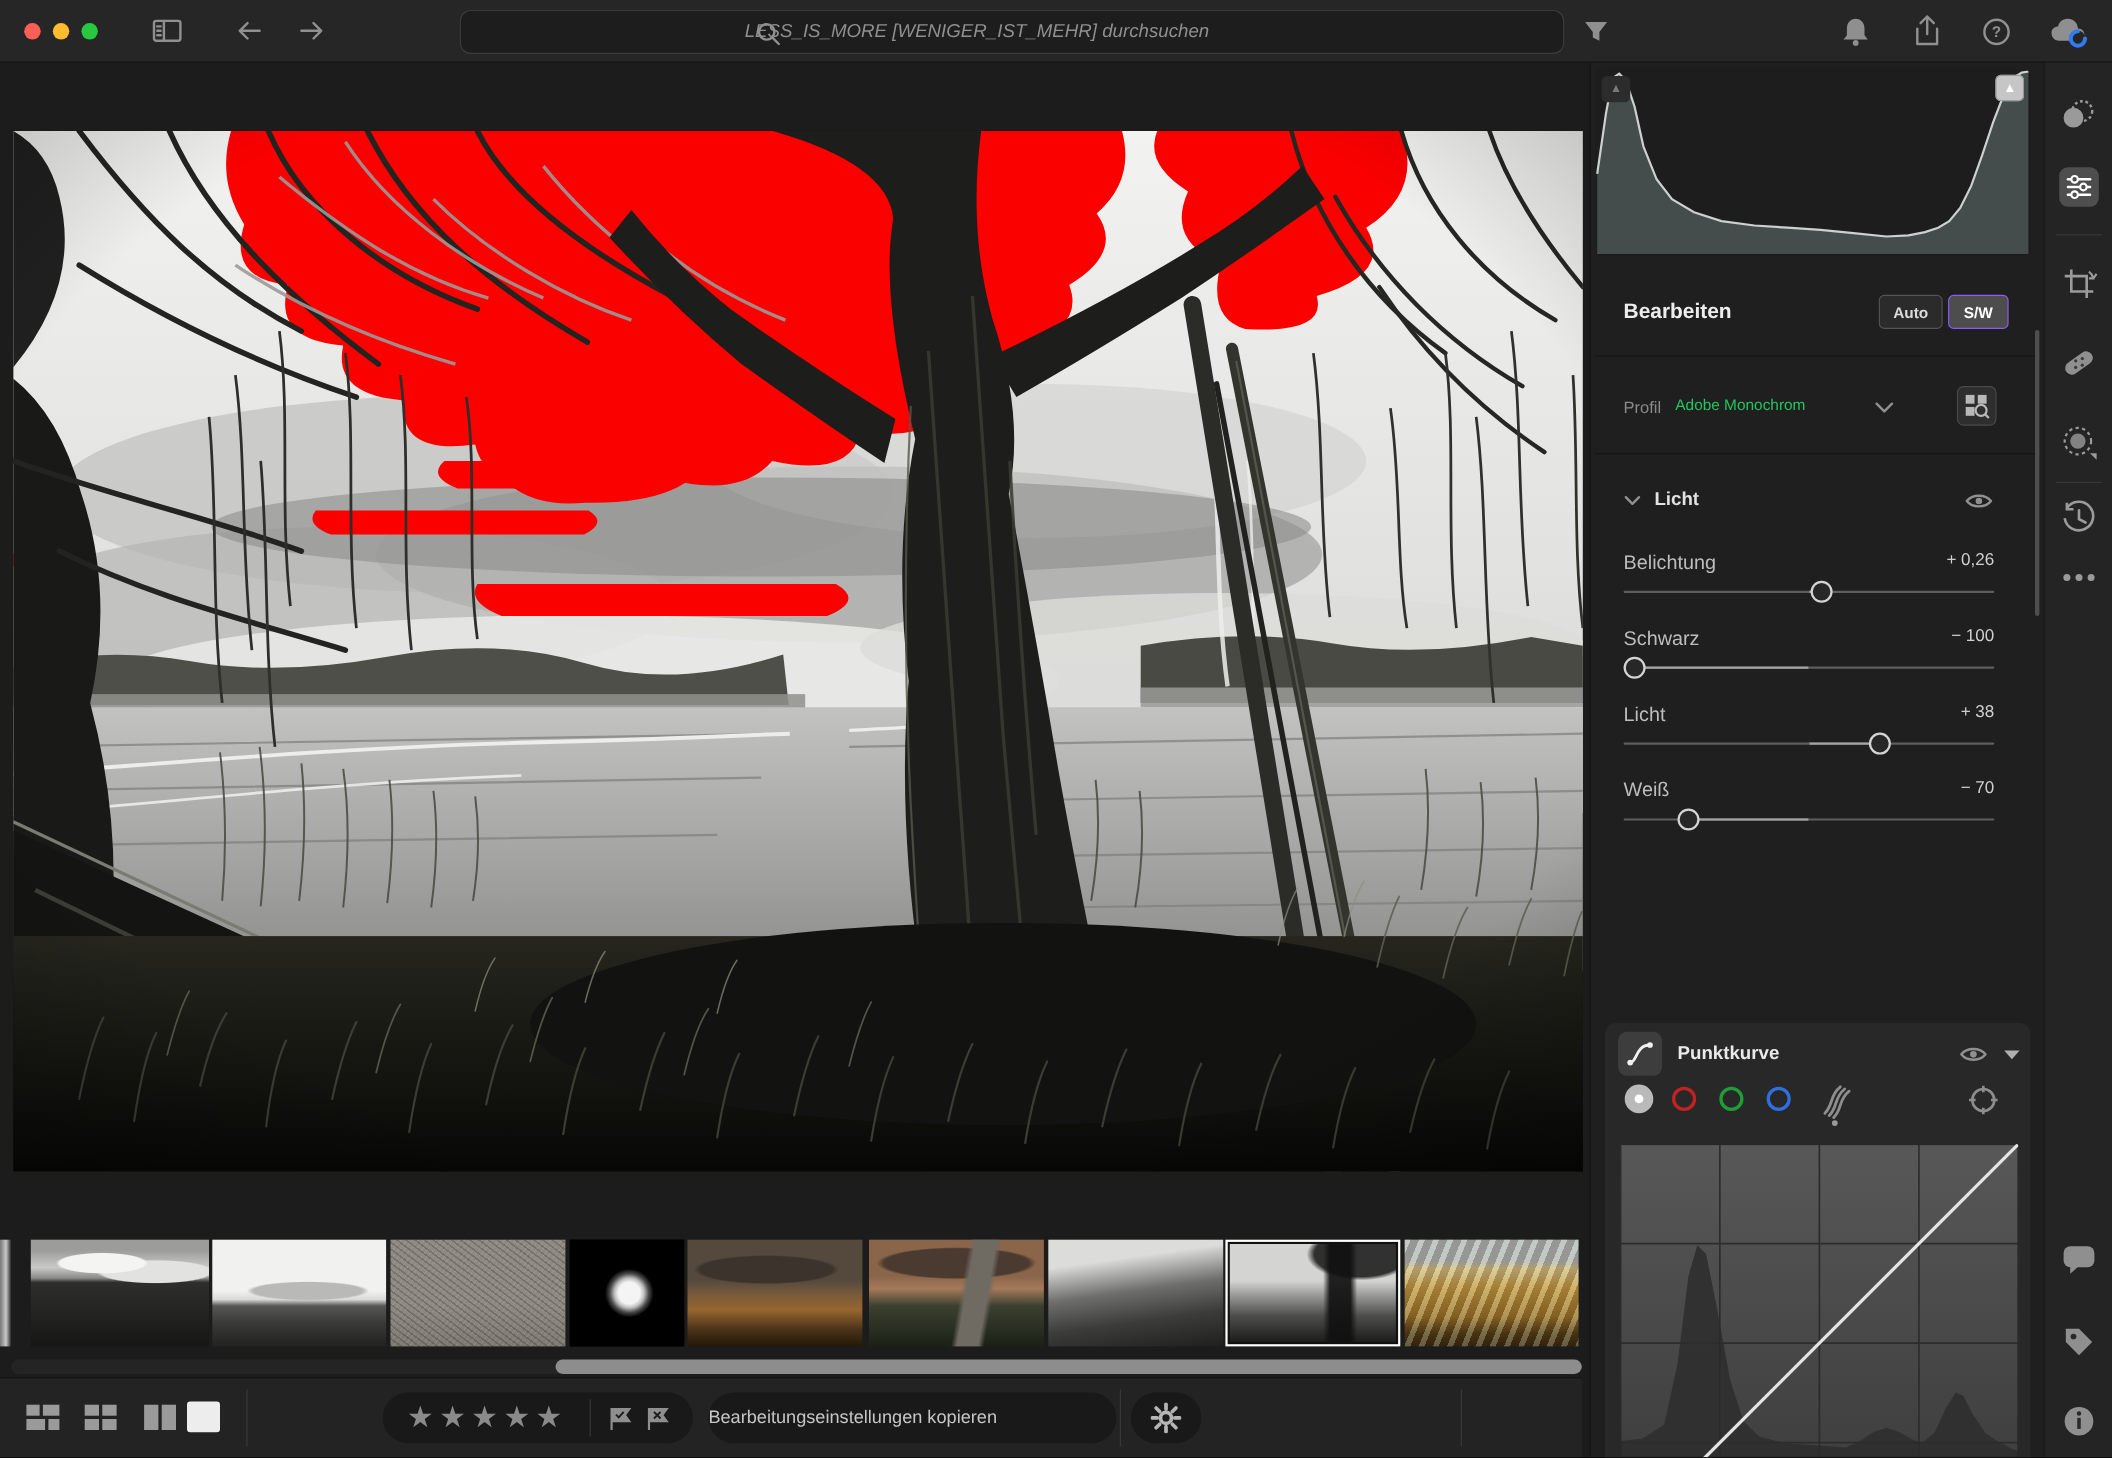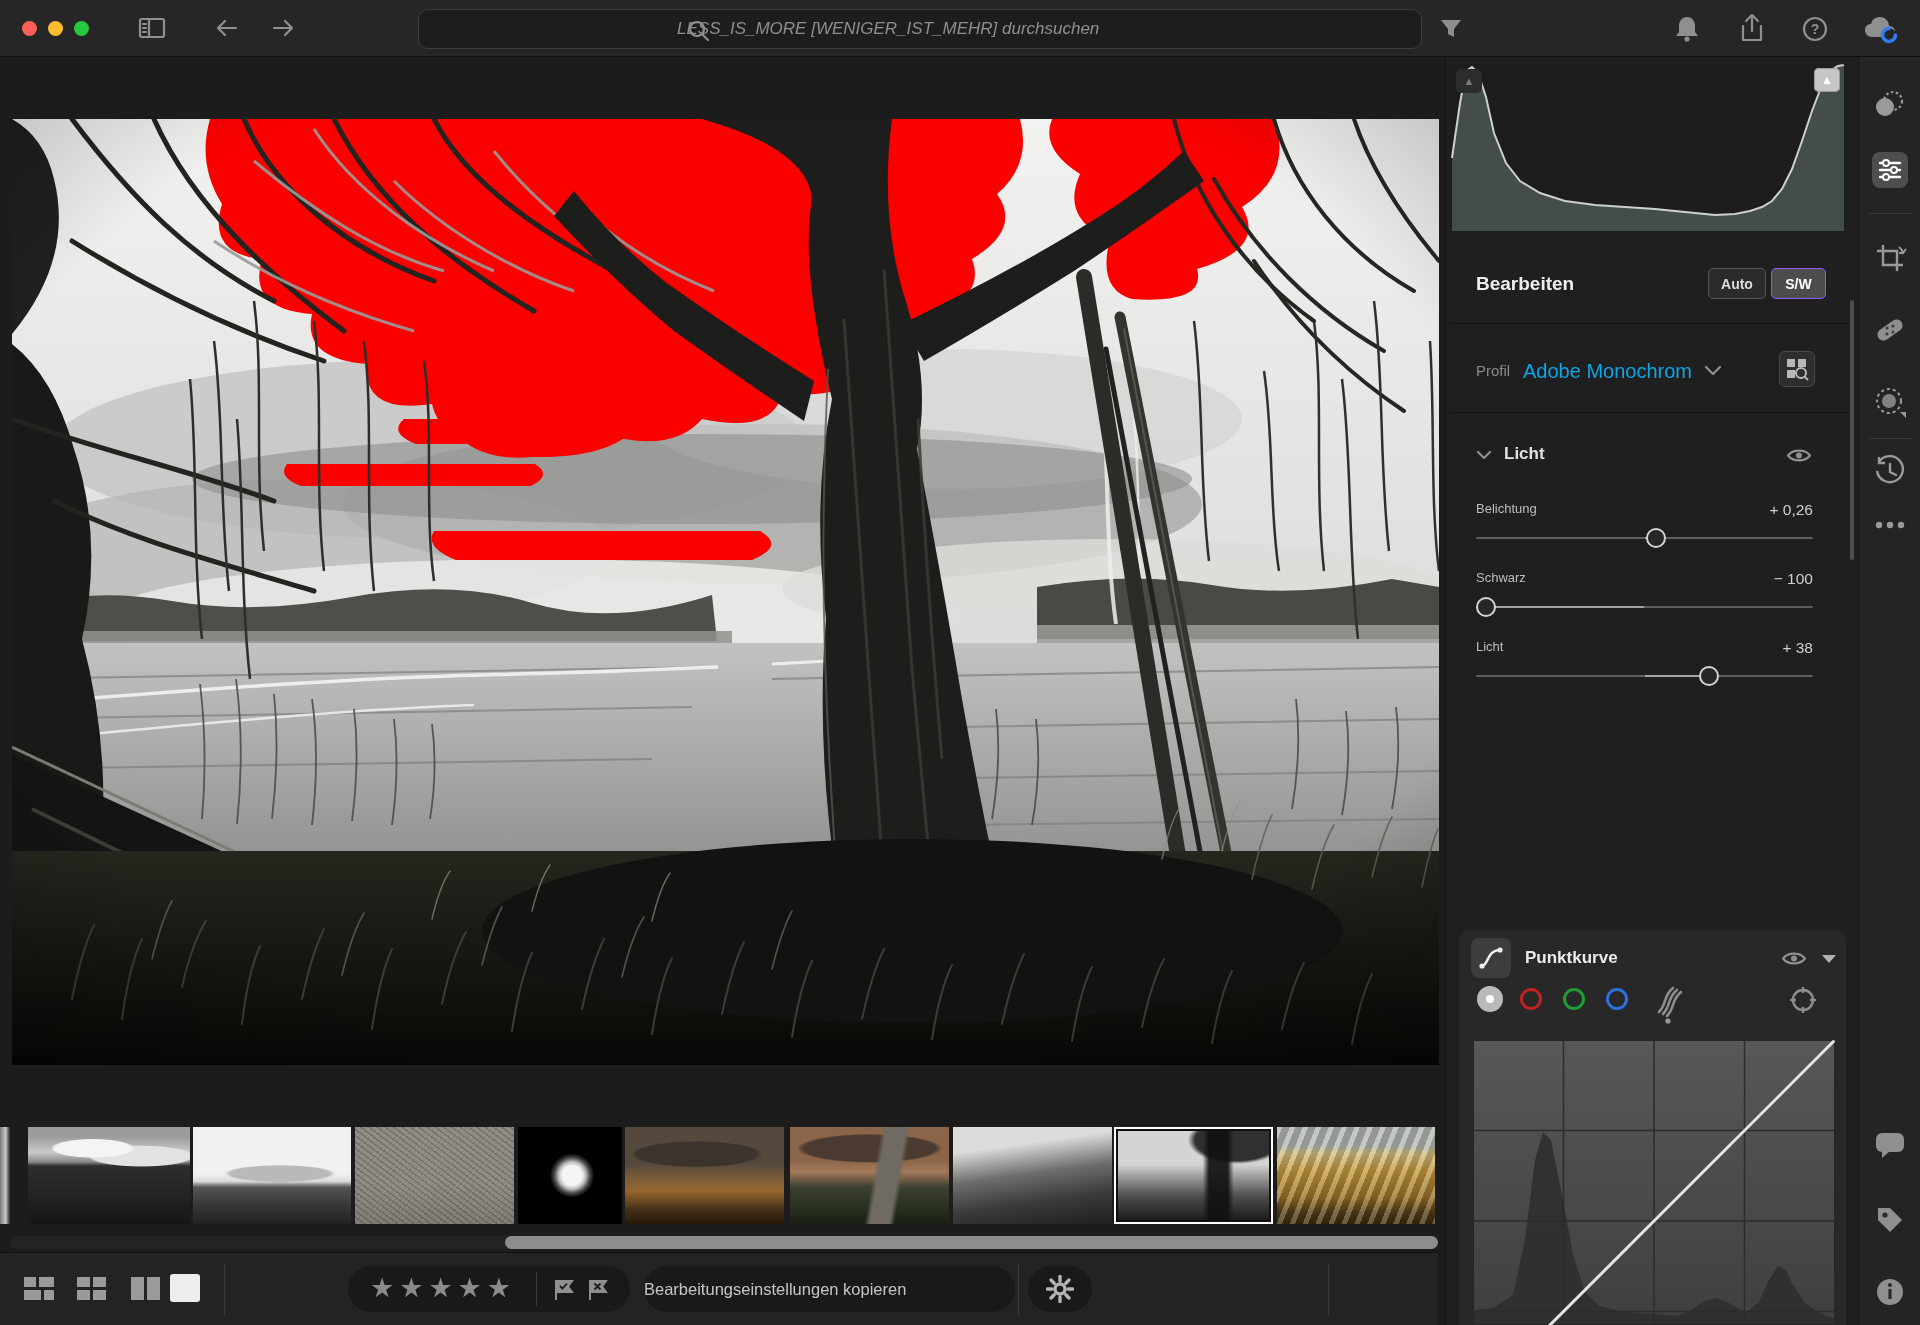--- a/index.html
+++ b/index.html
@@ -29,24 +29,24 @@
   .histo-box{position:absolute;left:4px;top:6px;width:396px;height:170px;background:#1d1d1d;border-radius:6px;overflow:hidden;}
   .clipbtn{position:absolute;width:26px;height:24px;border-radius:5px;display:flex;align-items:center;justify-content:center;}
   .clipbtn.dark{left:6px;top:6px;background:#2c2c2c;color:#7a7a7a;font-size:11px;}
   .clipbtn.lit{right:6px;top:5px;background:#c6c6c6;color:#ffffff;font-size:12px;box-shadow:0 0 0 1px #9a9a9a inset;}
   .divider{position:absolute;left:4px;width:400px;height:1px;background:#141414;}
   .panel-title{font-weight:bold;font-size:19px;color:#ededed;}
   .btn{display:inline-flex;align-items:center;justify-content:center;border-radius:5px;font-weight:bold;font-size:14px;cursor:pointer;margin-left:12px;}
   .btn-auto{width:58px;height:31px;background:#2b2b2b;border:1px solid #555;color:#dcdcdc;}
   .btn-bw{width:55px;height:31px;background:#4d4d4d;border:1px solid #8b5cf6;color:#fff;}
   .lbl-dim{color:#8a8a8a;}
-  .profile-value{font-size:20px;color:#0ea5e9;}
+  .profile-value{font-size:14px;color:#22c55e;}
   .section-title{font-weight:bold;font-size:17px;color:#e2e2e2;}
   .slider-row{position:relative;height:69px;}
-  .slider-label{position:absolute;left:0;top:0;font-size:13px;color:#bdbdbd;}
+  .slider-label{position:absolute;left:0;top:0;font-size:18px;color:#bdbdbd;}
   .slider-value{position:absolute;right:0;top:0;font-size:15.5px;color:#cfcfcf;}
   .dim .slider-label,.dim .slider-value{color:#848484;}
   .slider-track{position:absolute;left:0;right:0;top:36px;height:2px;background:#5e5e5e;border-radius:1px;}
   .slider-fill{position:absolute;top:36px;height:2px;background:#a4a4a4;}
   .slider-knob{position:absolute;top:27px;width:20px;height:20px;border-radius:50%;
                background:#272727;border:2.5px solid #d4d4d4;margin-left:-10px;}
   .curve-card{position:absolute;left:13px;top:873px;width:387px;height:452px;background:#282828;border-radius:10px 10px 0 0;}
   .curve-btn{position:absolute;left:12px;top:8px;width:40px;height:40px;border-radius:8px;background:#3d3d3d;
              display:flex;align-items:center;justify-content:center;}
   .chan-ring{position:absolute;top:58px;width:22px;height:22px;border-radius:50%;border:3px solid #888;}
@@ -373,20 +373,27 @@
           <div class="slider-fill" style="left:3%;width:47%"></div>
           <div class="slider-knob" style="left:3%"></div>
         </div>
         <div class="slider-row">
           <span class="slider-label">Licht</span>
           <span class="slider-value">+ 38</span>
           <div class="slider-track"></div>
           <div class="slider-fill" style="left:50%;width:19%"></div>
           <div class="slider-knob" style="left:69%"></div>
         </div>
+        <div class="slider-row">
+          <span class="slider-label">Weiß</span>
+          <span class="slider-value">− 70</span>
+          <div class="slider-track"></div>
+          <div class="slider-fill" style="left:17.5%;width:32.5%"></div>
+          <div class="slider-knob" style="left:17.5%"></div>
+        </div>
       </div>
 
     <div class="abs" style="left:404px;top:243px;width:4px;height:260px;background:#5f5f5f;border-radius:2px;opacity:.75"></div>
 
     <div class="curve-card">
       <div class="curve-btn">
         <svg width="26" height="26">
           <path d="M4,21 C10,21 9,5 22,5" fill="none" stroke="#f0f0f0" stroke-width="2.6" stroke-linecap="round"></path>
           <circle cx="4" cy="21" r="2.6" fill="#f0f0f0"></circle>
             <circle cx="22" cy="5" r="2.6" fill="#f0f0f0"></circle>

